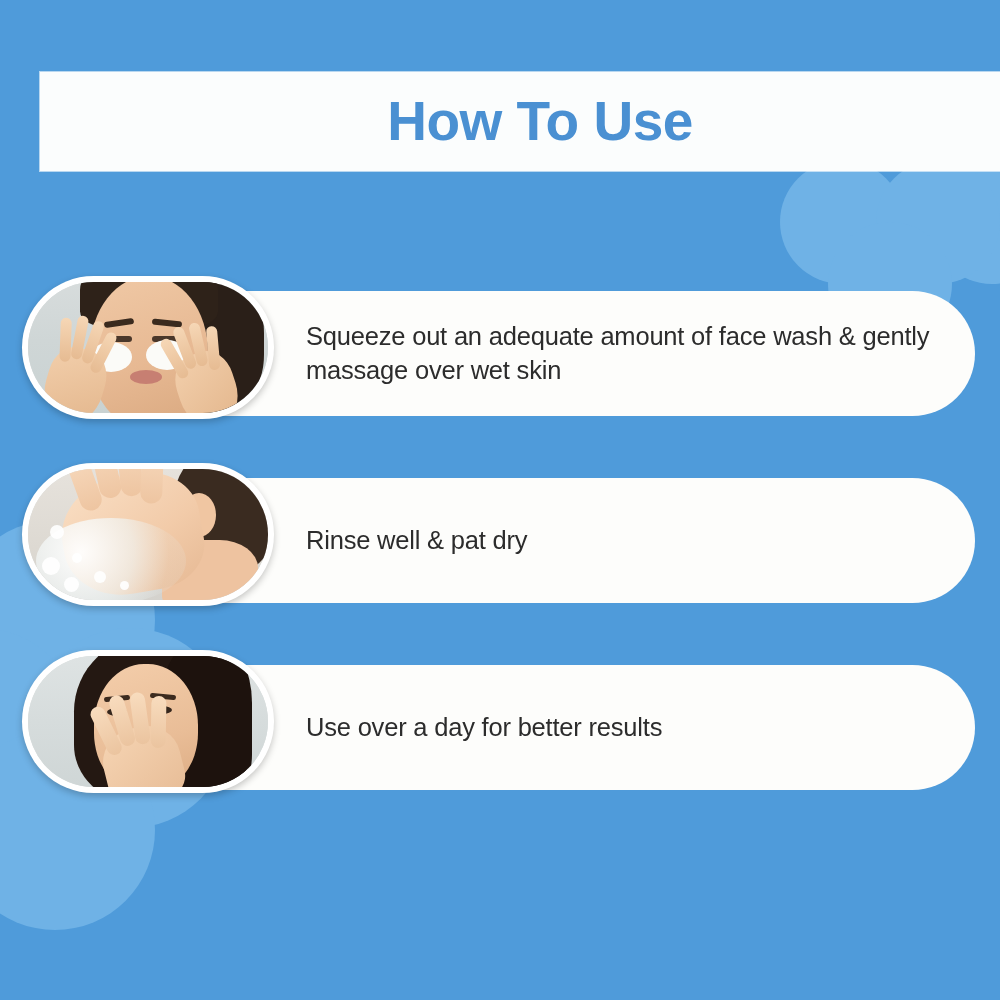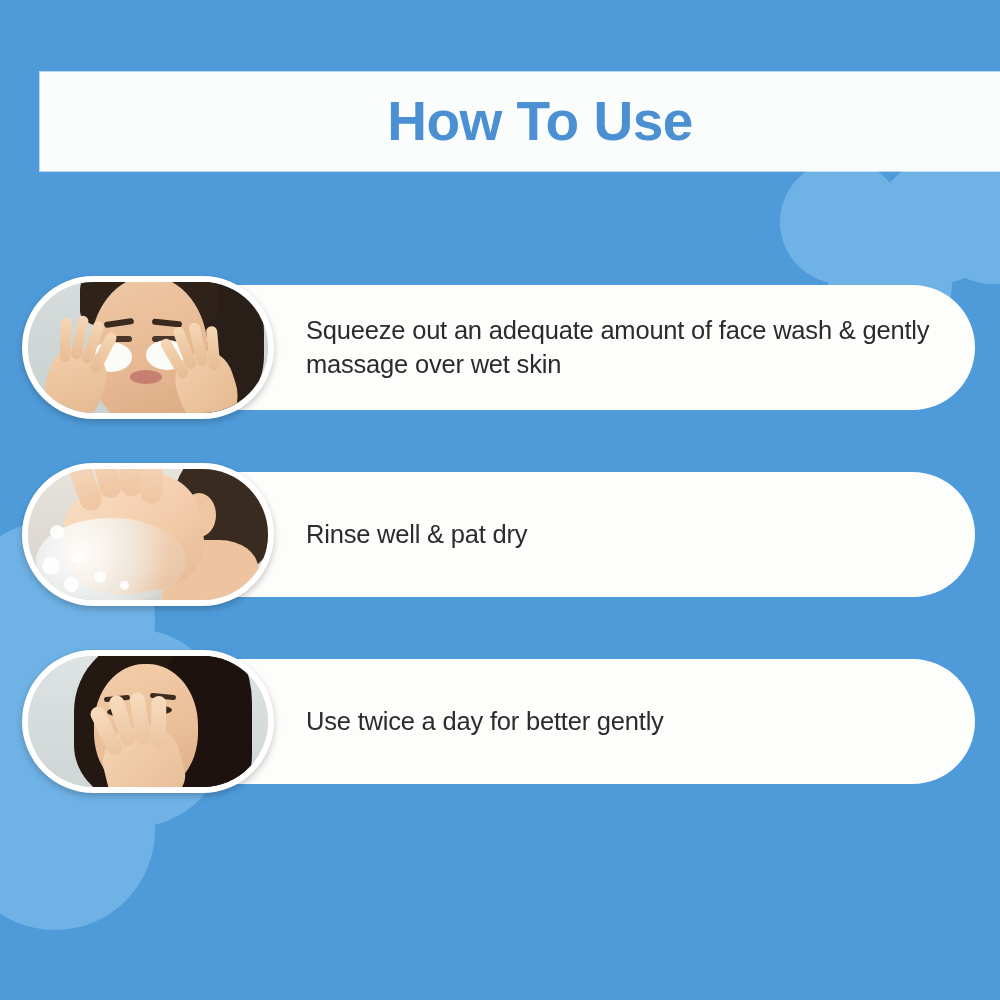--- a/index.html
+++ b/index.html
@@ -73,21 +73,21 @@
     width: 1000px;
   }
   .step-row {
     position: relative;
     height: 125px;
     margin-bottom: 62px;
   }
   .step-card {
     position: absolute;
     left: 34px;
-    top: 9px;
+    top: 15px;
     width: 941px;
     height: 125px;
     background: #fdfdfb;
     border-radius: 63px;
     box-sizing: border-box;
     display: flex;
     align-items: center;
   }
   .step-text {
     margin-left: 272px;
@@ -327,21 +327,21 @@
             <div class="drop" style="left:66px; top:102px; width:12px; height:12px;"></div>
             <div class="drop" style="left:92px; top:112px; width:9px;  height:9px;"></div>
             <div class="drop" style="left:36px; top:108px; width:15px; height:15px;"></div>
           </div>
         </div>
       </div>
     </div>
 
     <div class="step-row">
       <div class="step-card">
-        <div class="step-text">Use twice a day for better gently</div>
+        <div class="step-text">Use over a day for better results</div>
       </div>
       <div class="step-thumb">
         <div class="step-thumb-inner">
           <div class="thumb-art art3">
             <div class="hair-mass"></div>
             <div class="hair-right"></div>
             <div class="face3"></div>
             <div class="brow3 l"></div>
             <div class="brow3 r"></div>
             <div class="eye3 l"></div>

